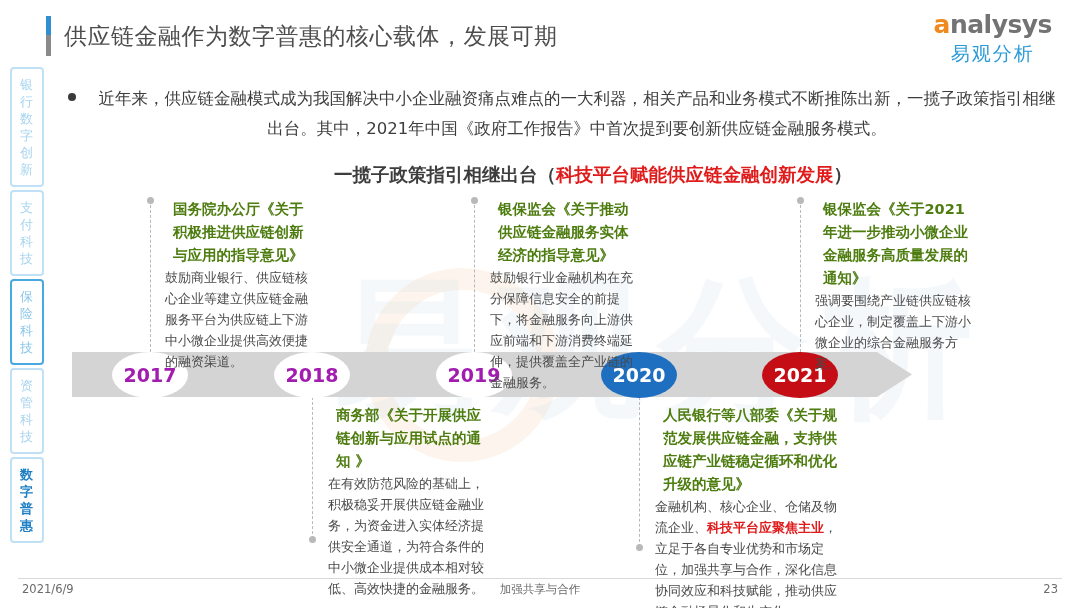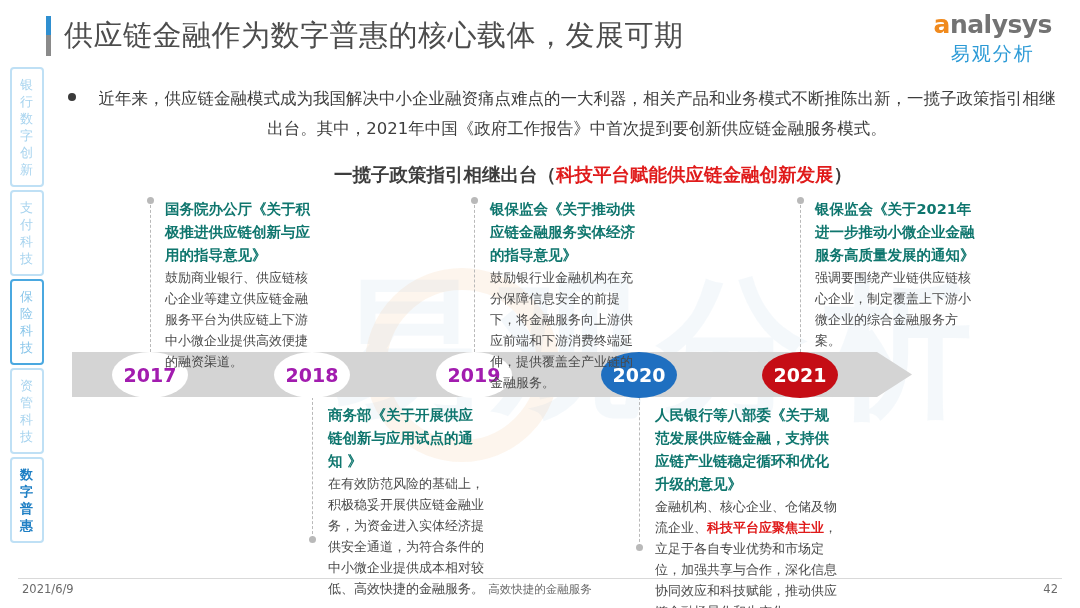--- a/index.html
+++ b/index.html
@@ -60,21 +60,21 @@
     align-items: center;
     z-index: 5;
   }
   .title-accent {
     width: 5px;
     height: 40px;
     margin-right: 13px;
     background: linear-gradient(to bottom, #2f8fd0 0%, #2f8fd0 48%, #8a8a8a 48%, #8a8a8a 100%);
   }
   .title-text {
-    font-size: 29px;
+    font-size: 23px;
     color: #4d4d4d;
     letter-spacing: 0.5px;
     white-space: nowrap;
     font-family: "DejaVu Sans", sans-serif;
   }
 
   .logo {
     position: absolute;
     right: 28px;
     top: 12px;
@@ -227,23 +227,24 @@
   }
 
   
   .card {
     position: absolute;
     z-index: 5;
   }
   .card-title {
     font-size: 14.5px;
     font-weight: bold;
-    color: #0f766e;
+    color: #4d7c0f;
     line-height: 23px;
     font-family: "DejaVu Sans", sans-serif;
+    margin-left: 8px;
   }
   .card-body {
     font-size: 13px;
     color: #4a4a4a;
     line-height: 21px;
     font-family: "DejaVu Sans", sans-serif;
   }
   .card-body .red { color: #e01b1b; font-weight: bold; }
 
   
@@ -370,16 +371,16 @@
     <div class="card-body">在有效防范风险的基础上，积极稳妥开展供应链金融业务，为资金进入实体经济提供安全通道，为符合条件的中小微企业提供成本相对较低、高效快捷的金融服务。</div>
   </div>
 
   <div class="card" style="left:655px; top:404px; width:185px;">
     <div class="card-title">人民银行等八部委《关于规范发展供应链金融，支持供应链产业链稳定循环和优化升级的意见》</div>
     <div class="card-body"><span>金融机构、核心企业、仓储及物流企业、</span><span class="red">科技平台应聚焦主业</span><span>，立足于各自专业优势和市场定位，加强共享与合作，深化信息协同效应和科技赋能，推动供应链金融场景化和生态化。</span></div>
   </div>
 
   <div class="footer-line"></div>
   <div class="footer footer-left">2021/6/9</div>
-  <div class="footer footer-center">高效快捷的金融服务</div>
-  <div class="footer footer-right">42</div>
+  <div class="footer footer-center">加强共享与合作</div>
+  <div class="footer footer-right">23</div>
 
 </div>
 
 </body></html>

